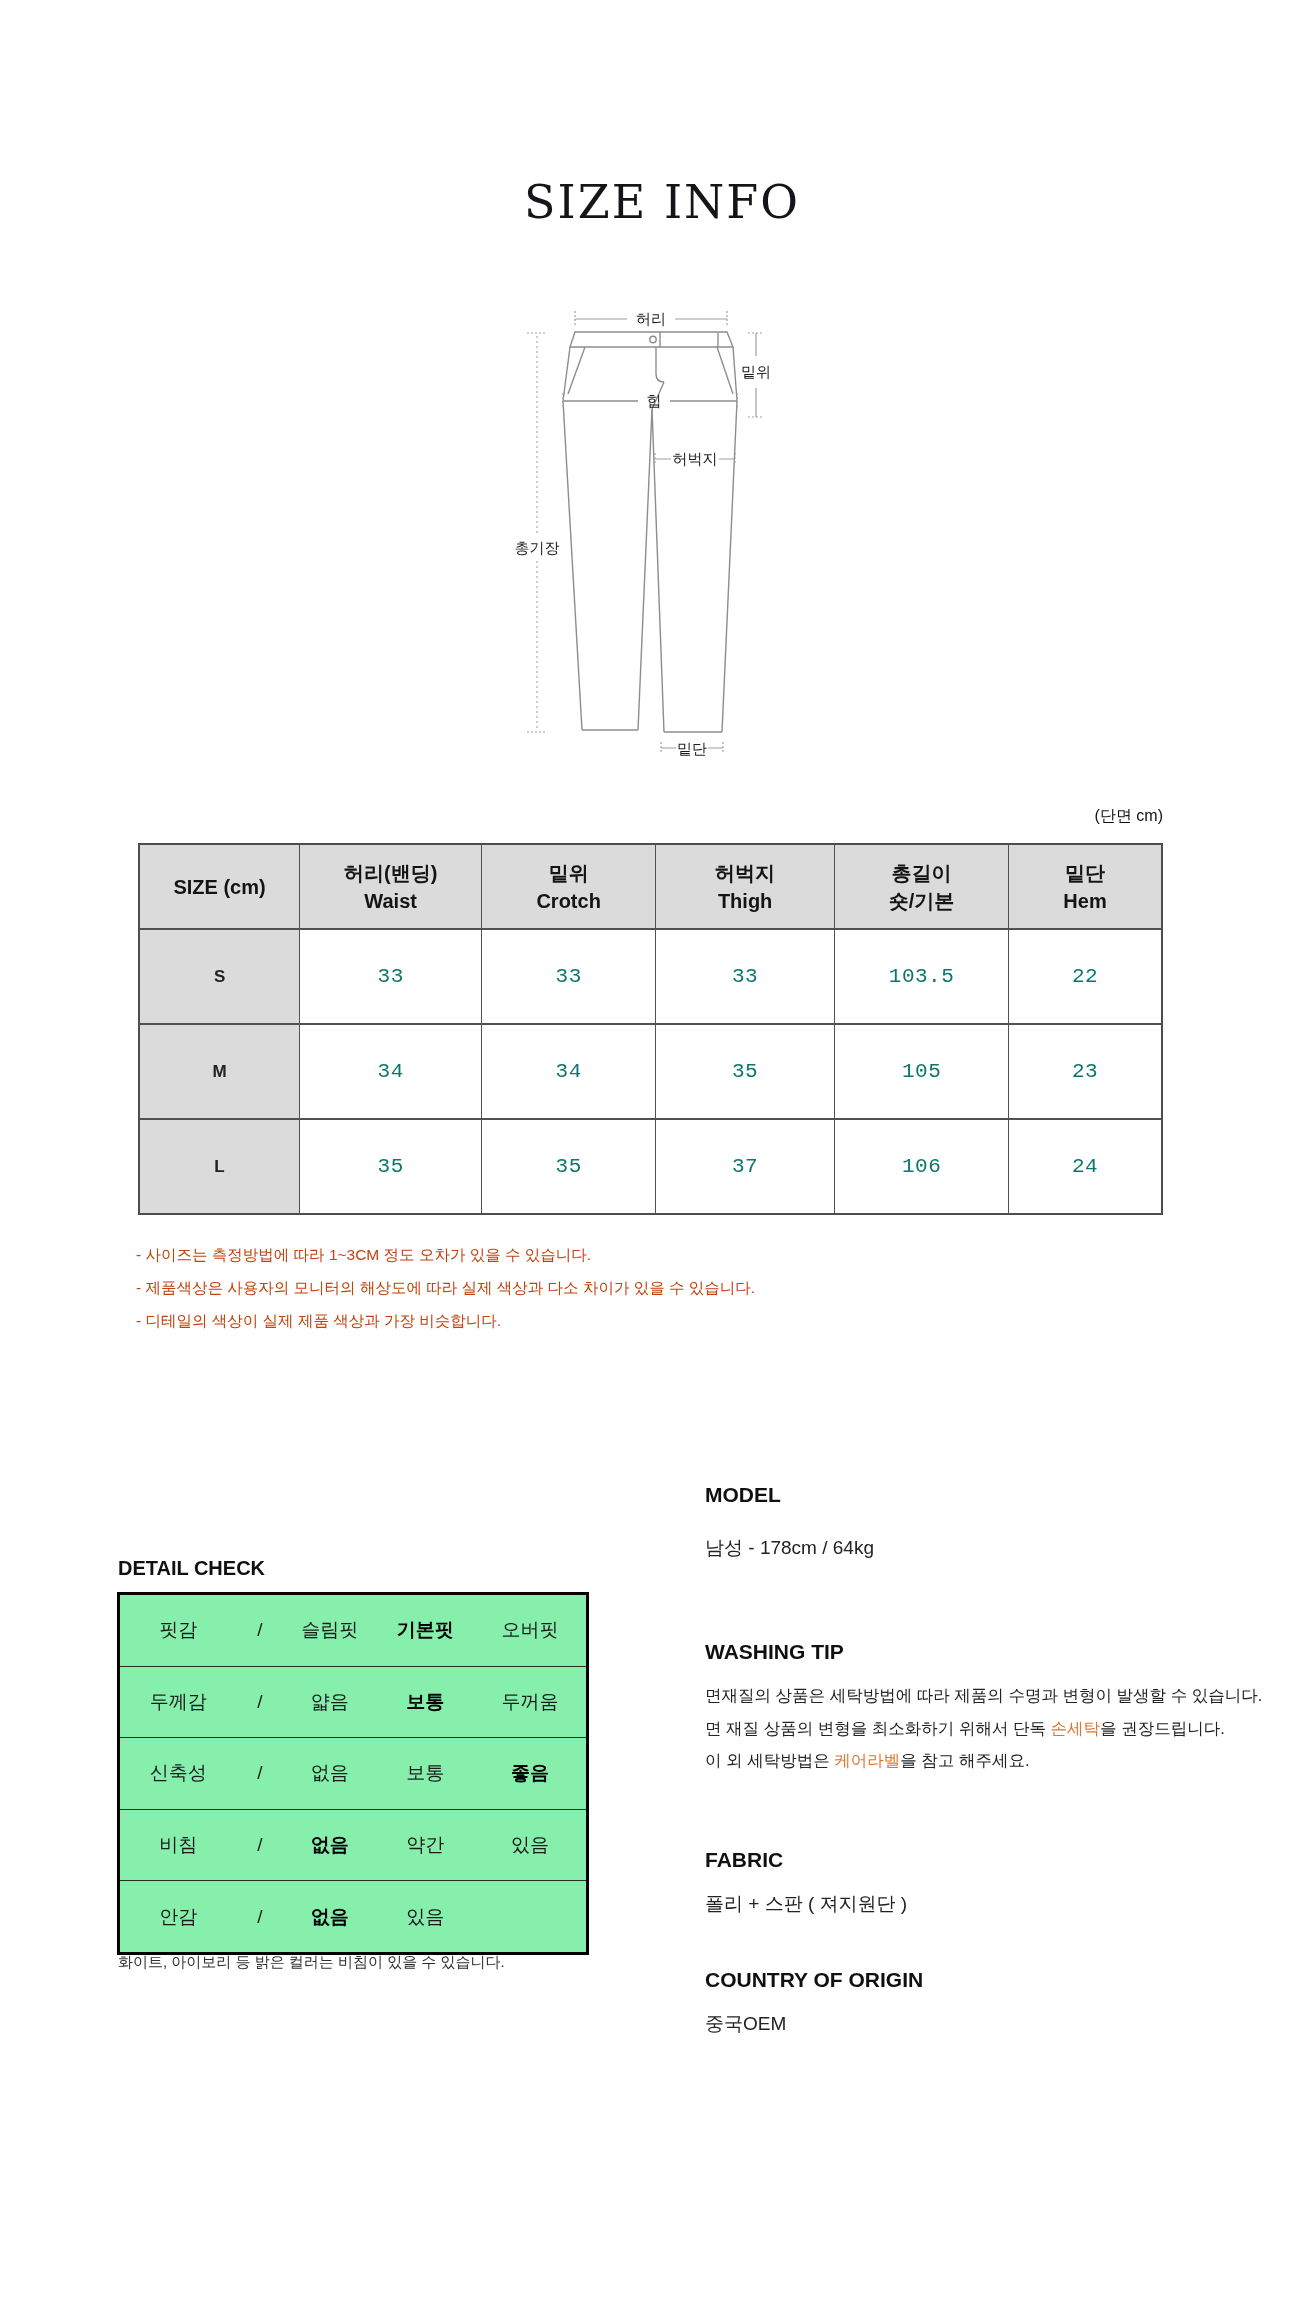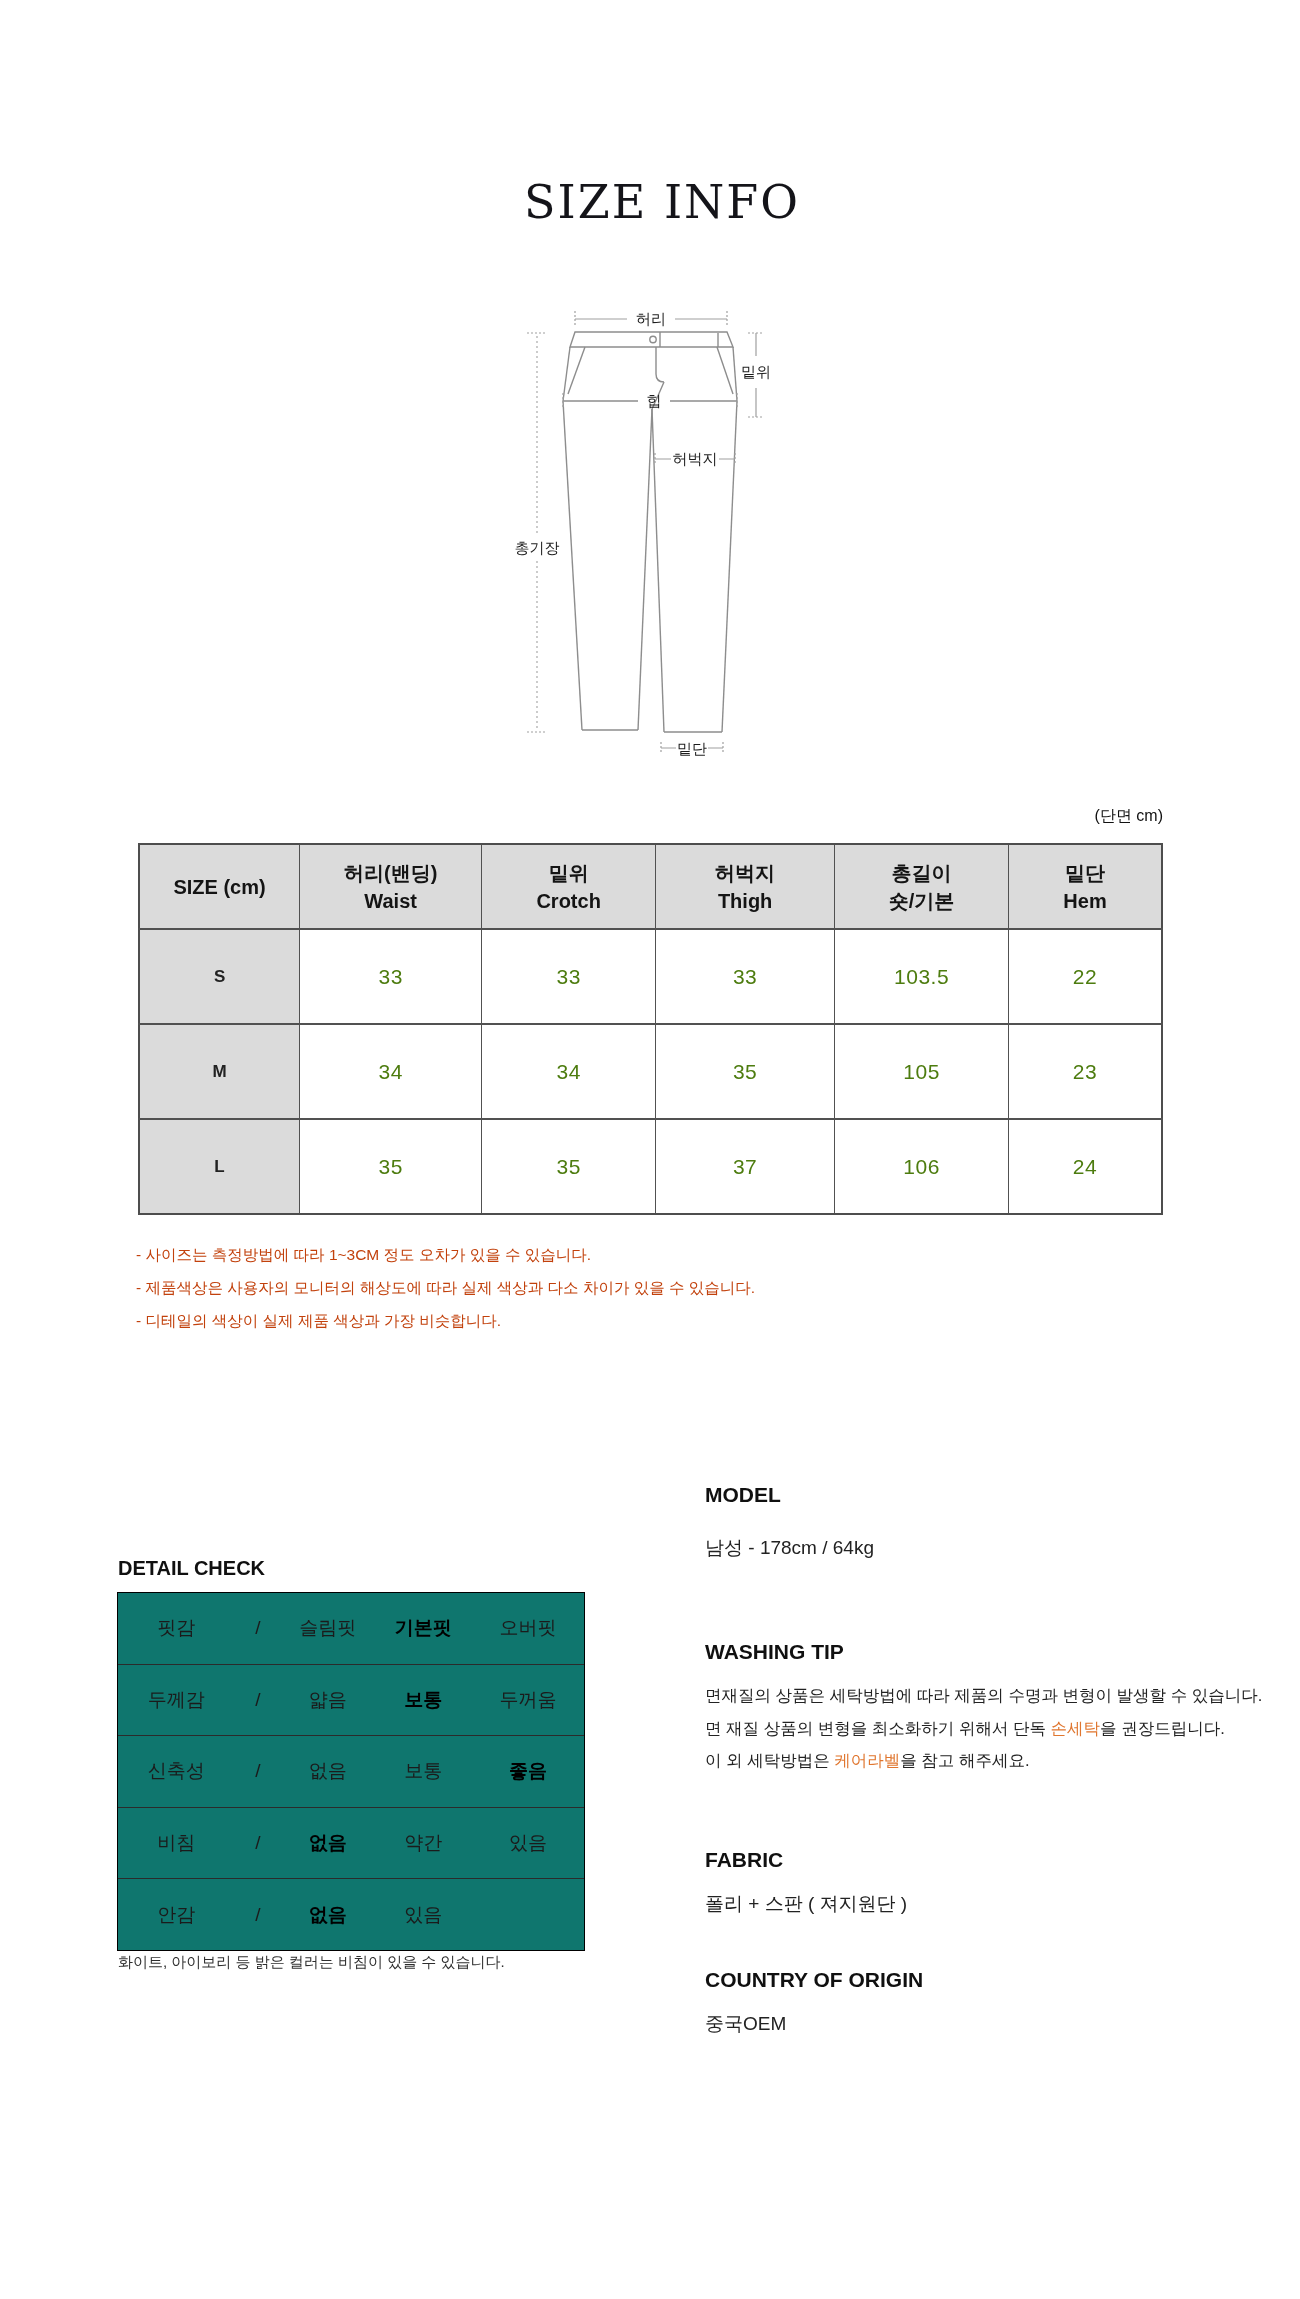--- a/index.html
+++ b/index.html
@@ -33,27 +33,27 @@
   table.size-table th, table.size-table td {
     border-left:1px solid #515151; border-right:1px solid #515151;
     text-align:center; vertical-align:middle; padding:0;
   }
   table.size-table thead tr { height:85px; }
   table.size-table thead th { background:#dbdbdb; font-weight:700; }
   .h-line { font-size:20px; line-height:28px; font-weight:700; color:#141414; }
   table.size-table tbody tr { height:95px; }
   table.size-table tbody td { border-top:2px solid #515151; }
   td.size-cell { background:#dbdbdb; font-size:17px; font-weight:600; color:#222; }
-  td.value-cell { font-size:21px; font-weight:400; color:#4d7c0f; letter-spacing:0.5px; }
+  td.value-cell { font-size:21px; font-weight:400; color:#0f766e; letter-spacing:0.5px;font-family:Liberation Mono, monospace; }
   
   .notes { position:absolute; left:136px; top:1246px; }
   .note-line { font-size:15.5px; color:#c2410c; line-height:18px; margin-bottom:15px; }
   
   .detail-heading { position:absolute; left:118px; top:1557px; font-size:20px; font-weight:700; color:#101010; }
-  .detail-table { position:absolute; left:117px; top:1592px; width:466px; border:1px solid #000000; background:#0f766e; }
+  .detail-table { position:absolute; left:117px; top:1592px; width:466px; border:3px solid #000000; background:#86efac; }
   .detail-row {
     display:grid; grid-template-columns:25% 10% 20% 21% 24%;
     align-items:center; height:70.6px; border-top:1px solid #2b2b2b;
     font-size:19px; color:#1b1b1b;
   }
   .detail-row:first-child { border-top:none; }
   .detail-row span { text-align:center; }
   .detail-row .sel { font-weight:700; color:#000; }
   .detail-note { position:absolute; left:118px; top:1953px; font-size:15px; color:#2e2e2e; }
   

